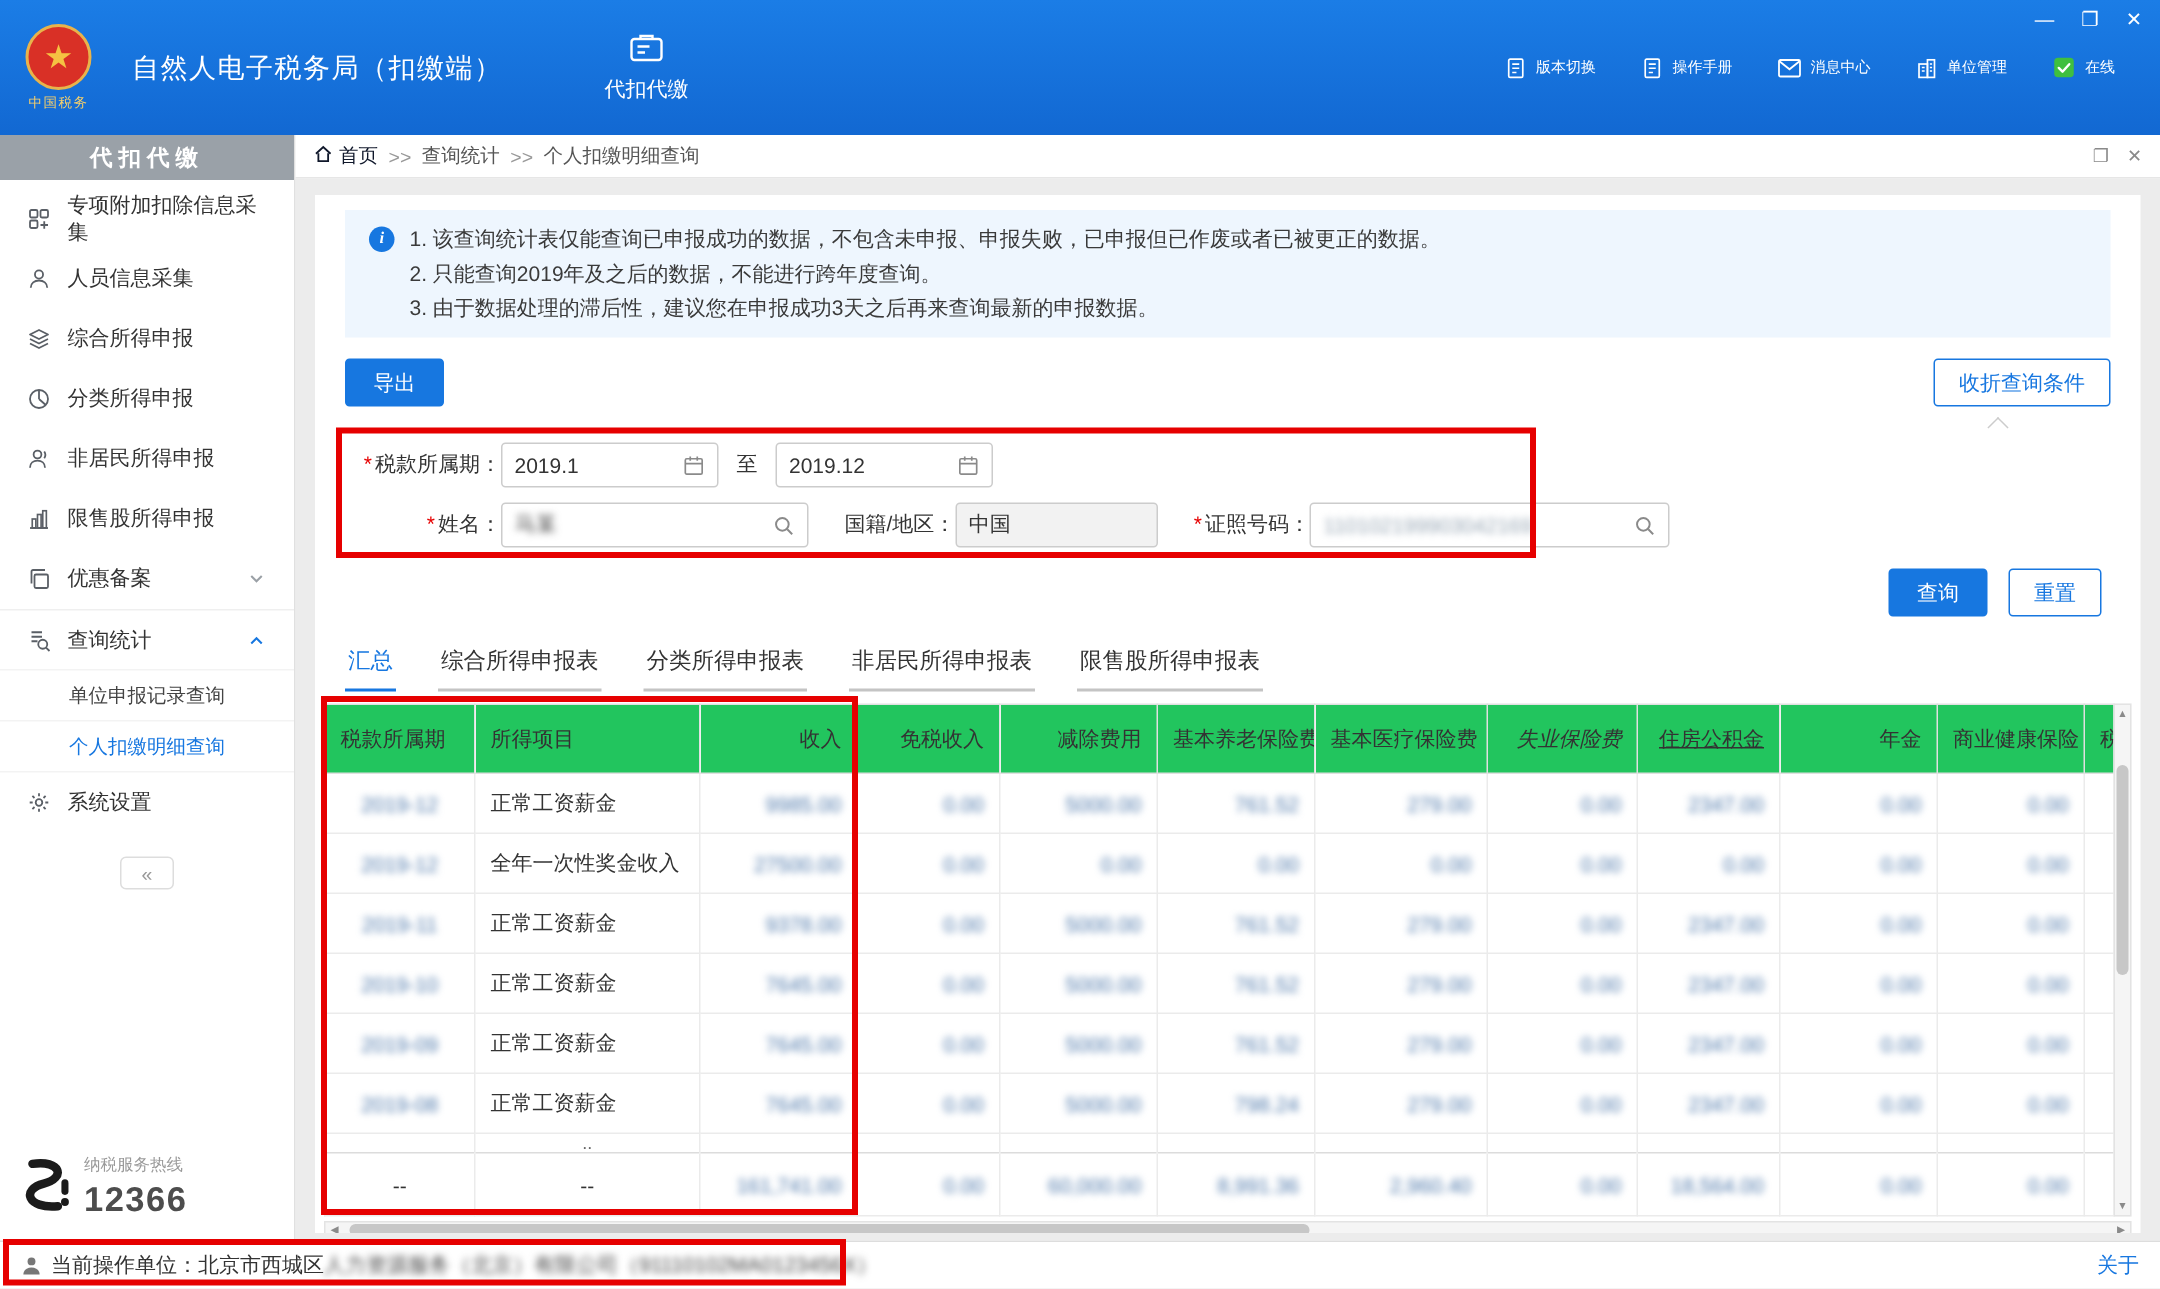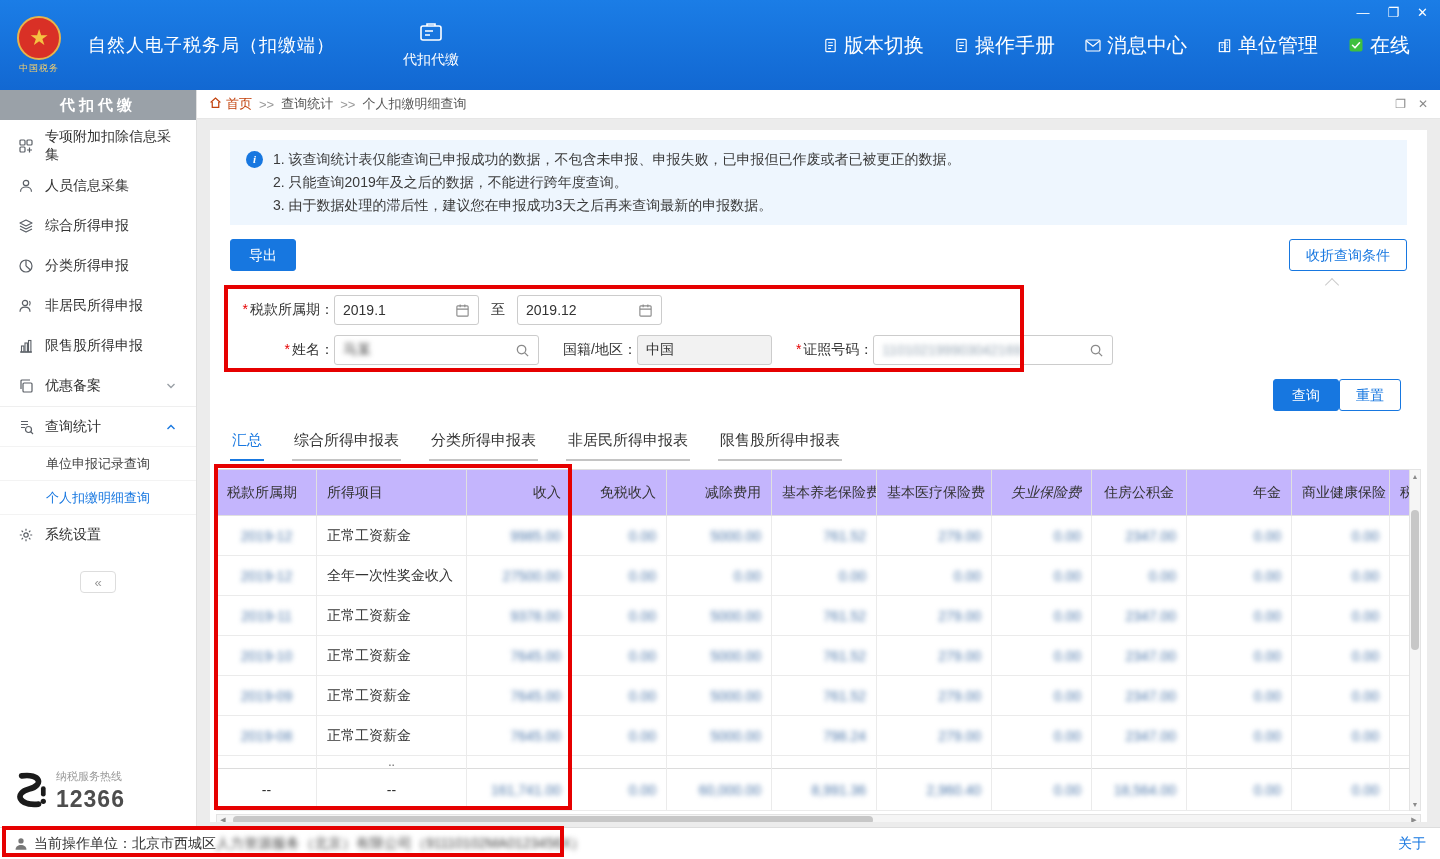--- a/index.html
+++ b/index.html
@@ -12,21 +12,21 @@
     background:linear-gradient(180deg,#1b7de6,#1268d2);color:#fff;display:flex;align-items:center}
   .win-controls{position:absolute;top:5px;right:12px;display:flex;gap:18px;font-size:13px;color:#fff}
   .win-controls span{cursor:pointer;line-height:16px}
   .logo{display:flex;flex-direction:column;align-items:center;margin-left:10px;width:58px}
   .logo .emblem{width:44px;height:44px;border-radius:50%;background:#d93026;border:2px solid #e8b34b;
     display:flex;align-items:center;justify-content:center;color:#f5c242;font-size:22px;line-height:1}
   .logo .logo-text{font-size:9px;color:#f7d06b;margin-top:2px;letter-spacing:1px}
   .app-title{font-size:18px;font-weight:400;letter-spacing:1px;margin-left:20px}
   .main-tab{margin-left:56px;display:flex;flex-direction:column;align-items:center;gap:5px;
     font-size:14px;cursor:pointer;padding:8px 12px}
-  .top-nav{margin-left:auto;display:flex;align-items:flex-end;gap:30px;margin-right:30px;font-size:20px}
+  .top-nav{margin-left:auto;display:flex;align-items:center;gap:30px;margin-right:30px;font-size:10px}
   .nav-item{display:flex;align-items:center;gap:6px;cursor:pointer;white-space:nowrap}
   .nav-item .icon{display:flex;align-items:center}
 
   
   .sidebar{position:absolute;top:90px;left:0;width:197px;bottom:32px;background:#fff;border-right:1px solid #e0e0e0}
   .sidebar-header{height:30px;background:#9aa1a8;color:#fff;font-size:15px;font-weight:bold;
     display:flex;align-items:center;justify-content:center;letter-spacing:4px}
   .side-menu{padding-top:6px}
   .side-item{height:40px;display:flex;align-items:center;padding:0 14px 0 18px;gap:10px;font-size:14px;
     color:#333;cursor:pointer}
@@ -42,21 +42,21 @@
     display:flex;align-items:center;justify-content:center;font-size:13px;cursor:pointer}
   .hotline{position:absolute;bottom:14px;left:16px;display:flex;align-items:flex-end;gap:8px}
   .hotline .txt{display:flex;flex-direction:column;gap:2px}
   .hotline .lab{font-size:11px;color:#9a9a9a}
   .hotline .num{font-size:23px;font-weight:bold;color:#4d4d4d;letter-spacing:1px}
 
   
   .main{position:absolute;left:197px;top:90px;right:0;bottom:32px;background:#ececec}
   .breadcrumb-bar{height:29px;background:#fff;display:flex;align-items:center;padding:0 12px;font-size:13px;
     color:#555;border-bottom:1px solid #e6e6e6}
-  .breadcrumb-bar .home{color:#c2410c;display:flex;align-items:center;gap:4px;cursor:pointer}
+  .breadcrumb-bar .home{color:#0f172a;display:flex;align-items:center;gap:4px;cursor:pointer}
   .bc-sep{color:#999;margin:0 7px}
   .bc-right{margin-left:auto;color:#8a8a8a;display:flex;gap:12px;font-size:12px}
   .bc-right span{cursor:pointer}
 
   .content-card{position:absolute;left:13px;right:13px;top:40px;bottom:5px;background:#fff;
     padding:10px 6px 0 6px;overflow:hidden}
 
   .notice{background:#eef6fe;margin:0 14px;padding:8px 16px;display:flex;gap:10px;font-size:14px;
     color:#3a3a3a;line-height:23px}
   .info-icon{width:17px;height:17px;border-radius:50%;background:#1777e0;color:#fff;font-size:11px;
@@ -77,29 +77,29 @@
   .f-label2{margin-left:24px;color:#333;white-space:nowrap}
   .req{color:#e60000;margin-right:2px}
   .input{height:30px;border:1px solid #ccc;border-radius:3px;display:flex;align-items:center;
     padding:0 8px;background:#fff;font-size:14px;color:#333;cursor:text}
   .input .val{flex:1;white-space:nowrap;overflow:hidden}
   .input .icon{color:#8a8a8a;display:flex;align-items:center;margin-left:6px;flex:none}
   .w145{width:145px}.w205{width:205px}.w135{width:135px}.w240{width:240px}
   .input.disabled{background:#f2f2f2}
   .to-label{margin:0 12px}
 
-  .actions{display:flex;justify-content:flex-end;margin:14px 20px 0}
+  .actions{display:flex;justify-content:flex-end;gap:14px;margin:14px 20px 0}
 
   .tabs{display:flex;gap:28px;margin:20px 14px 0;font-size:15px}
   .tab{padding:0 2px 9px;border-bottom:2px solid #c4c4c4;color:#333;cursor:pointer;white-space:nowrap}
   .tab.active{color:#1777e0;border-bottom-color:#1777e0}
 
   .table-zone{position:relative;margin-top:8px;padding-right:12px}
   table{border-collapse:collapse;table-layout:fixed;width:1193px;background:#fff}
-  th{background:#c4b5fd;border:1px solid #e0e0e0;height:46px;font-weight:normal;font-size:14px;color:#333;
+  th{background:#22c55e;border:1px solid #e0e0e0;height:46px;font-weight:normal;font-size:14px;color:#333;
     padding:0 10px;white-space:nowrap;overflow:hidden}
   td{border:1px solid #ebebeb;height:40px;font-size:14px;padding:0 10px;white-space:nowrap;overflow:hidden}
   tr.ellipsis-row td{height:13px;font-size:12px;line-height:10px;color:#666;border-bottom:none;padding-top:0;padding-bottom:0}
   tr.total-row td{height:42px;border-top:1px solid #dcdcdc}
   .blur{filter:blur(2.5px)}
   .blur-blue{color:#4f79ab}
   .blur-dark{color:#444}
   .blur-gray{color:#97a6b4}
 
   
@@ -442,21 +442,21 @@
           <thead>
               <tr id="tbl-head-row">
                 <th style="text-align: left;">税款所属期</th>
                 <th style="text-align: left;">所得项目</th>
                 <th style="text-align: right;">收入</th>
                 <th style="text-align: right;">免税收入</th>
                 <th style="text-align: right;">减除费用</th>
                 <th style="text-align: right;">基本养老保险费</th>
                 <th style="text-align: right;">基本医疗保险费</th>
                 <th style="text-align: right; font-style: italic;">失业保险费</th>
-                <th style="text-align: center;">住房公积金</th>
+                <th style="text-align: right; text-decoration: underline;">住房公积金</th>
                 <th style="text-align: right;">年金</th>
                 <th style="text-align: right;">商业健康保险</th>
                 <th style="text-align: left;">税</th>
               </tr>
             </thead>
           <tbody id="tbl-body">
               <tr>
                 <td class="blur blur-blue" style="text-align: center;">2019-12</td>
                 <td style="text-align: left;">正常工资薪金</td>
                 <td class="blur blur-blue" style="text-align: right;">9985.00</td>

